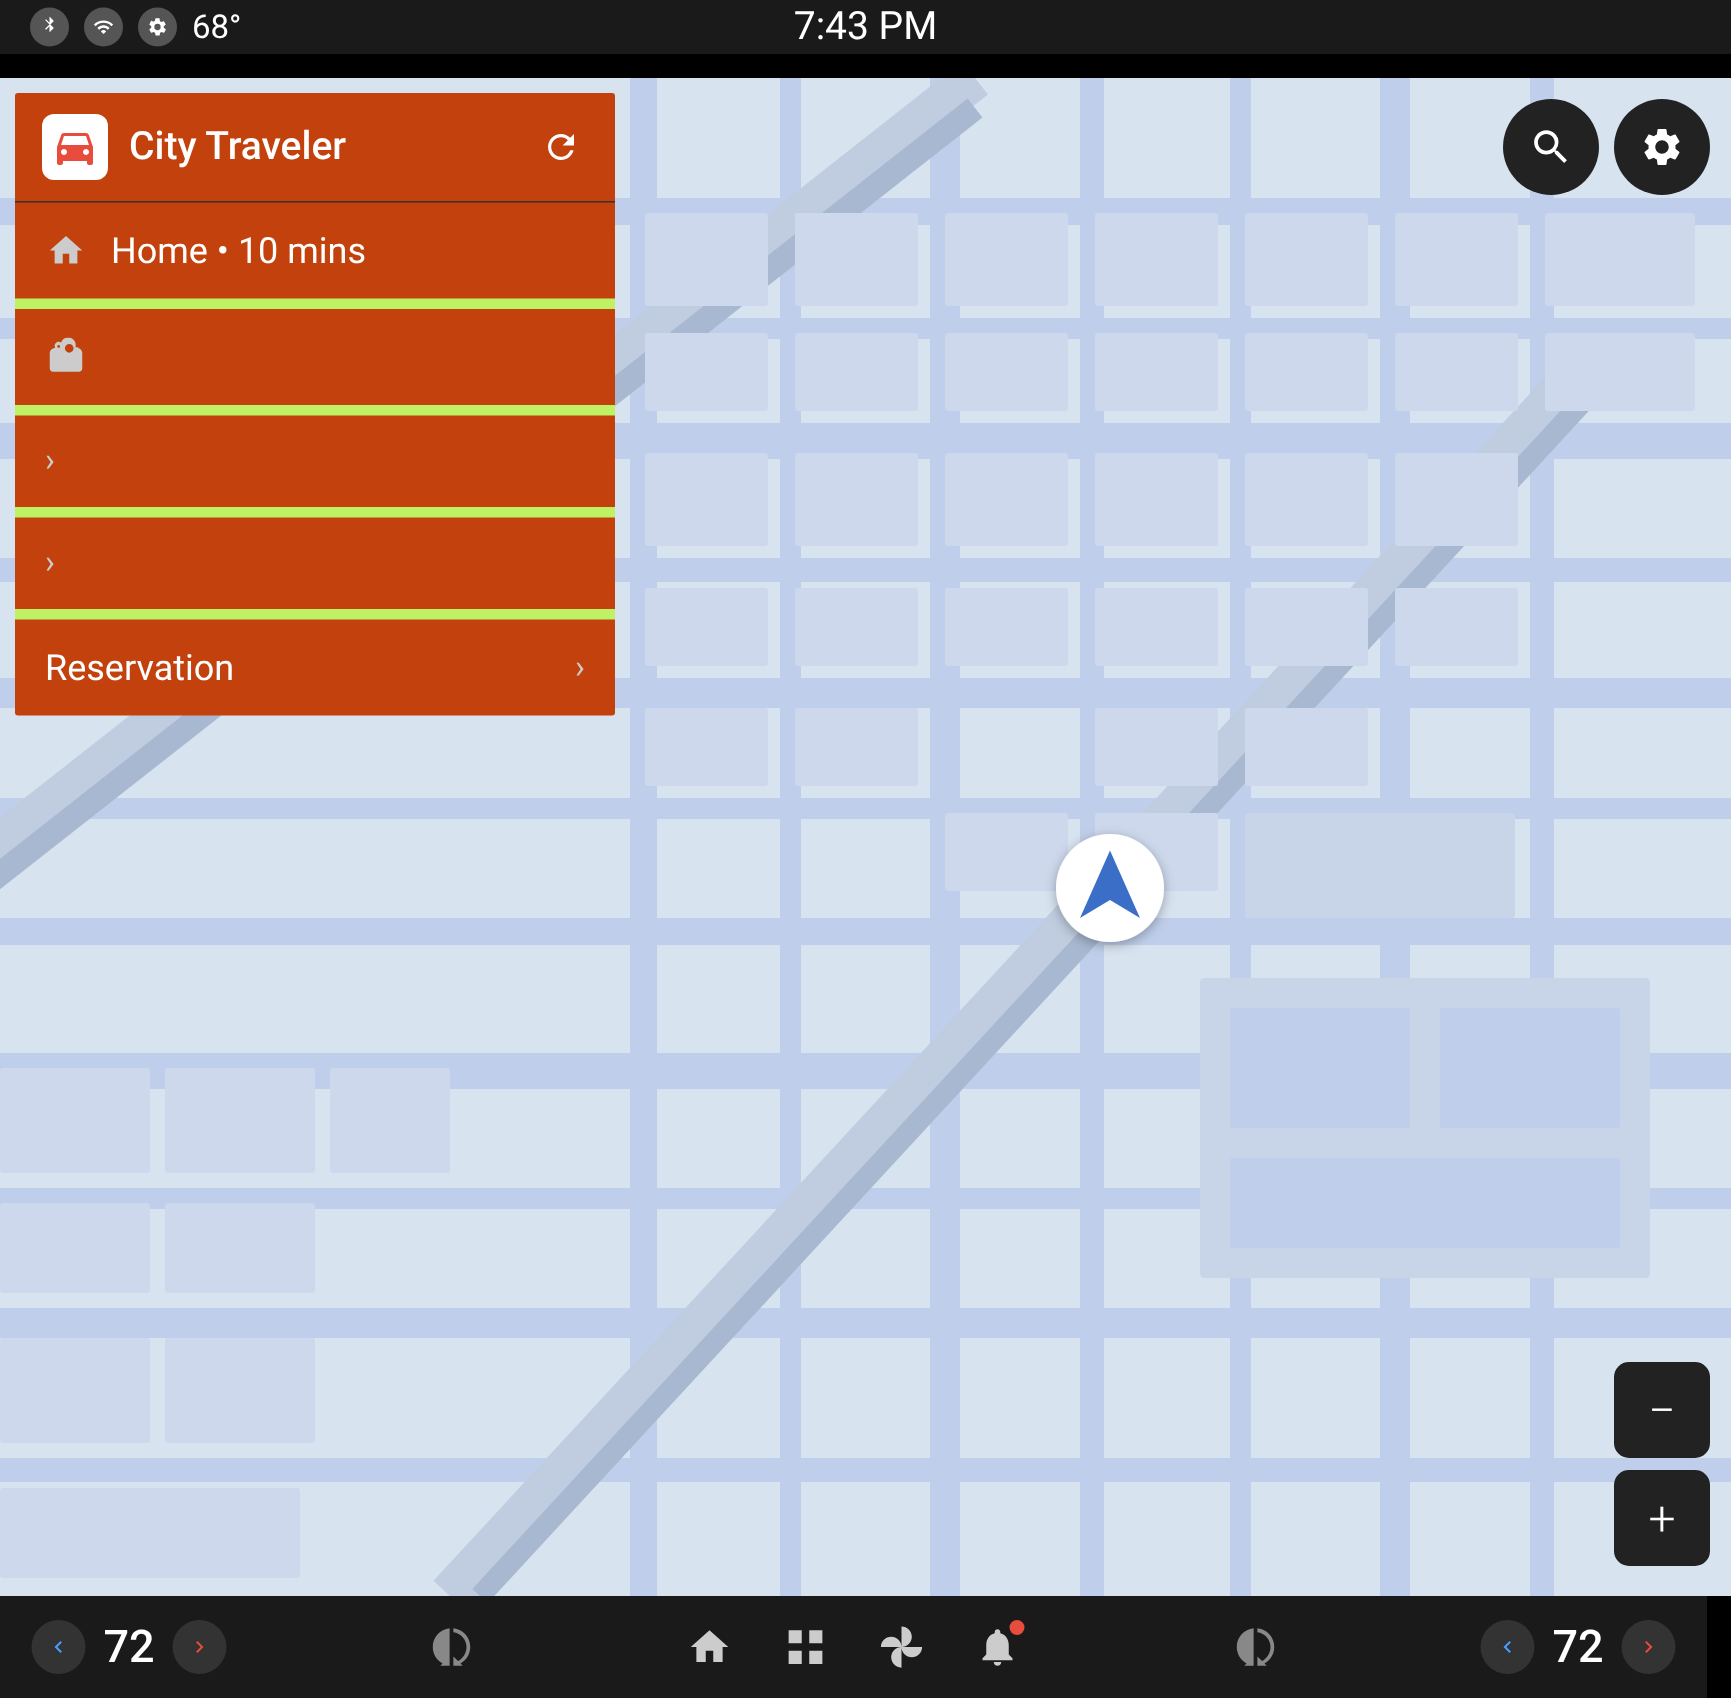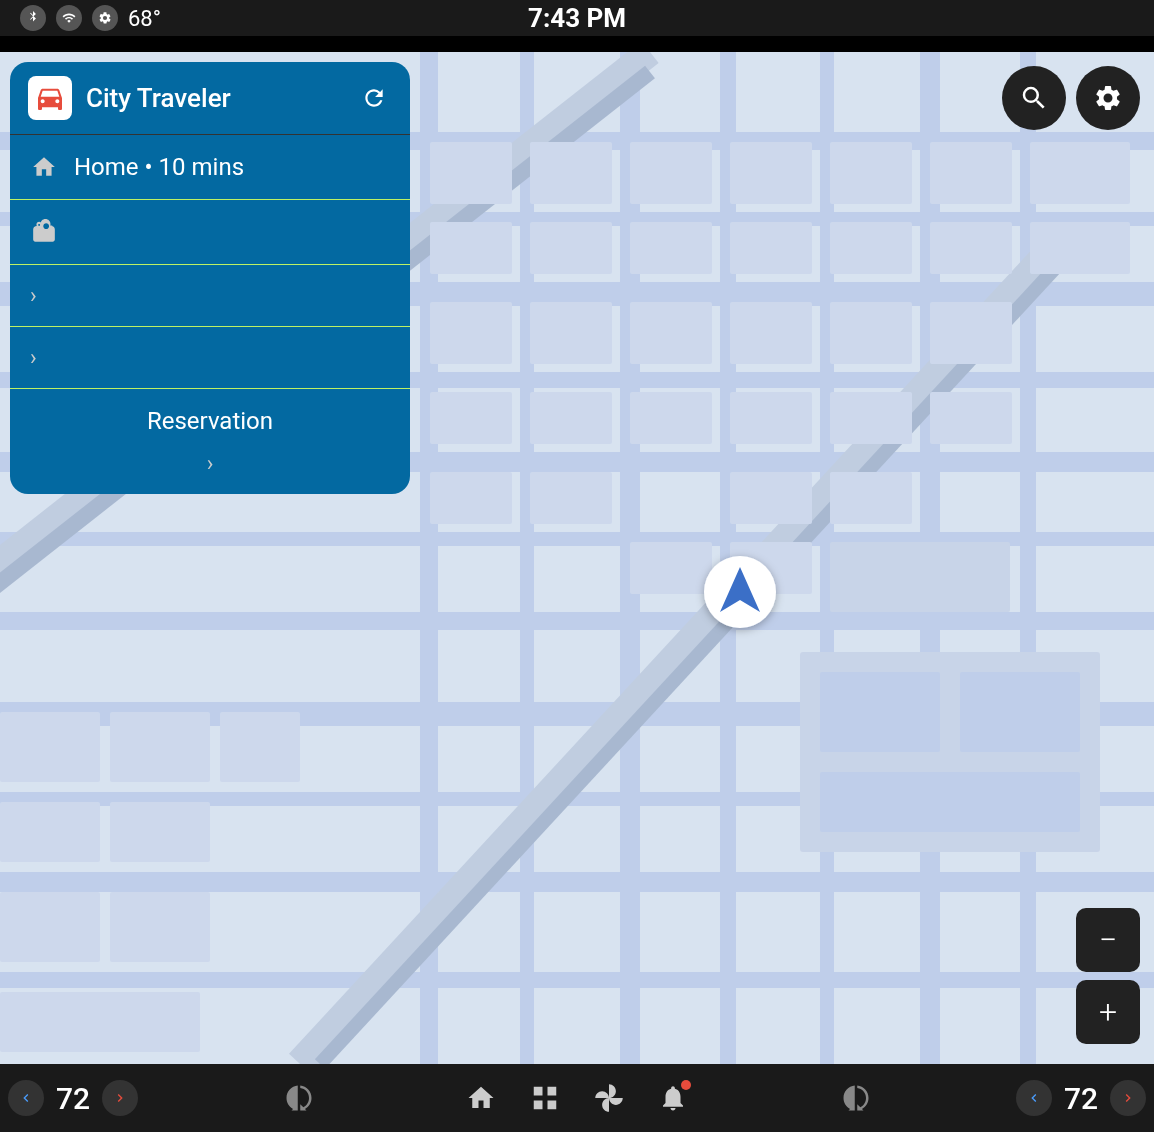--- a/index.html
+++ b/index.html
@@ -41,21 +41,21 @@
       font-size: 13px;
     }
     .status-temp {
       color: #fff;
       font-size: 22px;
       font-weight: 400;
     }
     .status-time {
       color: #fff;
       font-size: 26px;
-      font-weight: 700;
+      font-weight: 400;
       position: absolute;
       left: 50%;
       transform: translateX(-50%);
     }
 
     
     #map-area {
       position: absolute;
       top: 52px;
       left: 0;
@@ -70,22 +70,22 @@
       width: 100%;
       height: 100%;
     }
 
     
     #nav-panel {
       position: absolute;
       top: 10px;
       left: 10px;
       width: 400px;
-      background: #0369a1;
-      border-radius: 18px;
+      background: #c2410c;
+      border-radius: 2px;
       overflow: hidden;
       z-index: 50;
     }
 
     .nav-header {
       display: flex;
       align-items: center;
       padding: 14px 18px;
       border-bottom: 1px solid #333;
       gap: 14px;
@@ -113,21 +113,21 @@
       justify-content: center;
       cursor: pointer;
       color: #fff;
       font-size: 22px;
     }
 
     .nav-item {
       display: flex;
       align-items: center;
       padding: 18px 20px;
-      border-bottom: 1px solid #bef264;
+      border-bottom: 7px solid #bef264;
       cursor: pointer;
       gap: 16px;
       color: #fff;
     }
     .nav-item-icon {
       width: 28px;
       height: 28px;
       display: flex;
       align-items: center;
       justify-content: center;
@@ -188,27 +188,27 @@
       color: #fff;
       font-size: 32px;
       font-weight: 300;
     }
 
     
     #bottom-bar {
       position: absolute;
       bottom: 0;
       left: 0;
-      right: 0;
+      right: 16px;
       height: 68px;
       background: #1a1a1a;
       display: flex;
       align-items: center;
       justify-content: space-between;
-      padding: 0 8px;
+      padding: 0 21px;
       z-index: 100;
     }
     .bottom-temp-group {
       display: flex;
       align-items: center;
       gap: 4px;
     }
     .bottom-arrow {
       width: 36px;
       height: 36px;
@@ -406,21 +406,21 @@
     </div>
 
     <div class="nav-item">
       <span class="nav-item-arrow">›</span>
     </div>
 
     <div class="nav-item">
       <span class="nav-item-arrow">›</span>
     </div>
 
-    <div class="nav-item" style="border-bottom:none;flex-direction:column;">
+    <div class="nav-item" style="border-bottom:none;">
       <span class="nav-item-label">Reservation</span>
       <span class="nav-item-arrow">›</span>
     </div>
   </div>
 
   
   <div id="top-right-btns">
     <div class="top-btn">
       <svg width="30" height="30" viewBox="0 0 24 24" fill="white">
         <path d="M15.5 14h-.79l-.28-.27A6.47 6.47 0 0016 9.5 6.5 6.5 0 109.5 16c1.61 0 3.09-.59 4.23-1.57l.27.28v.79l5 4.99L20.49 19l-4.99-5zm-6 0C7.01 14 5 11.99 5 9.5S7.01 5 9.5 5 14 7.01 14 9.5 11.99 14 9.5 14z"></path>

